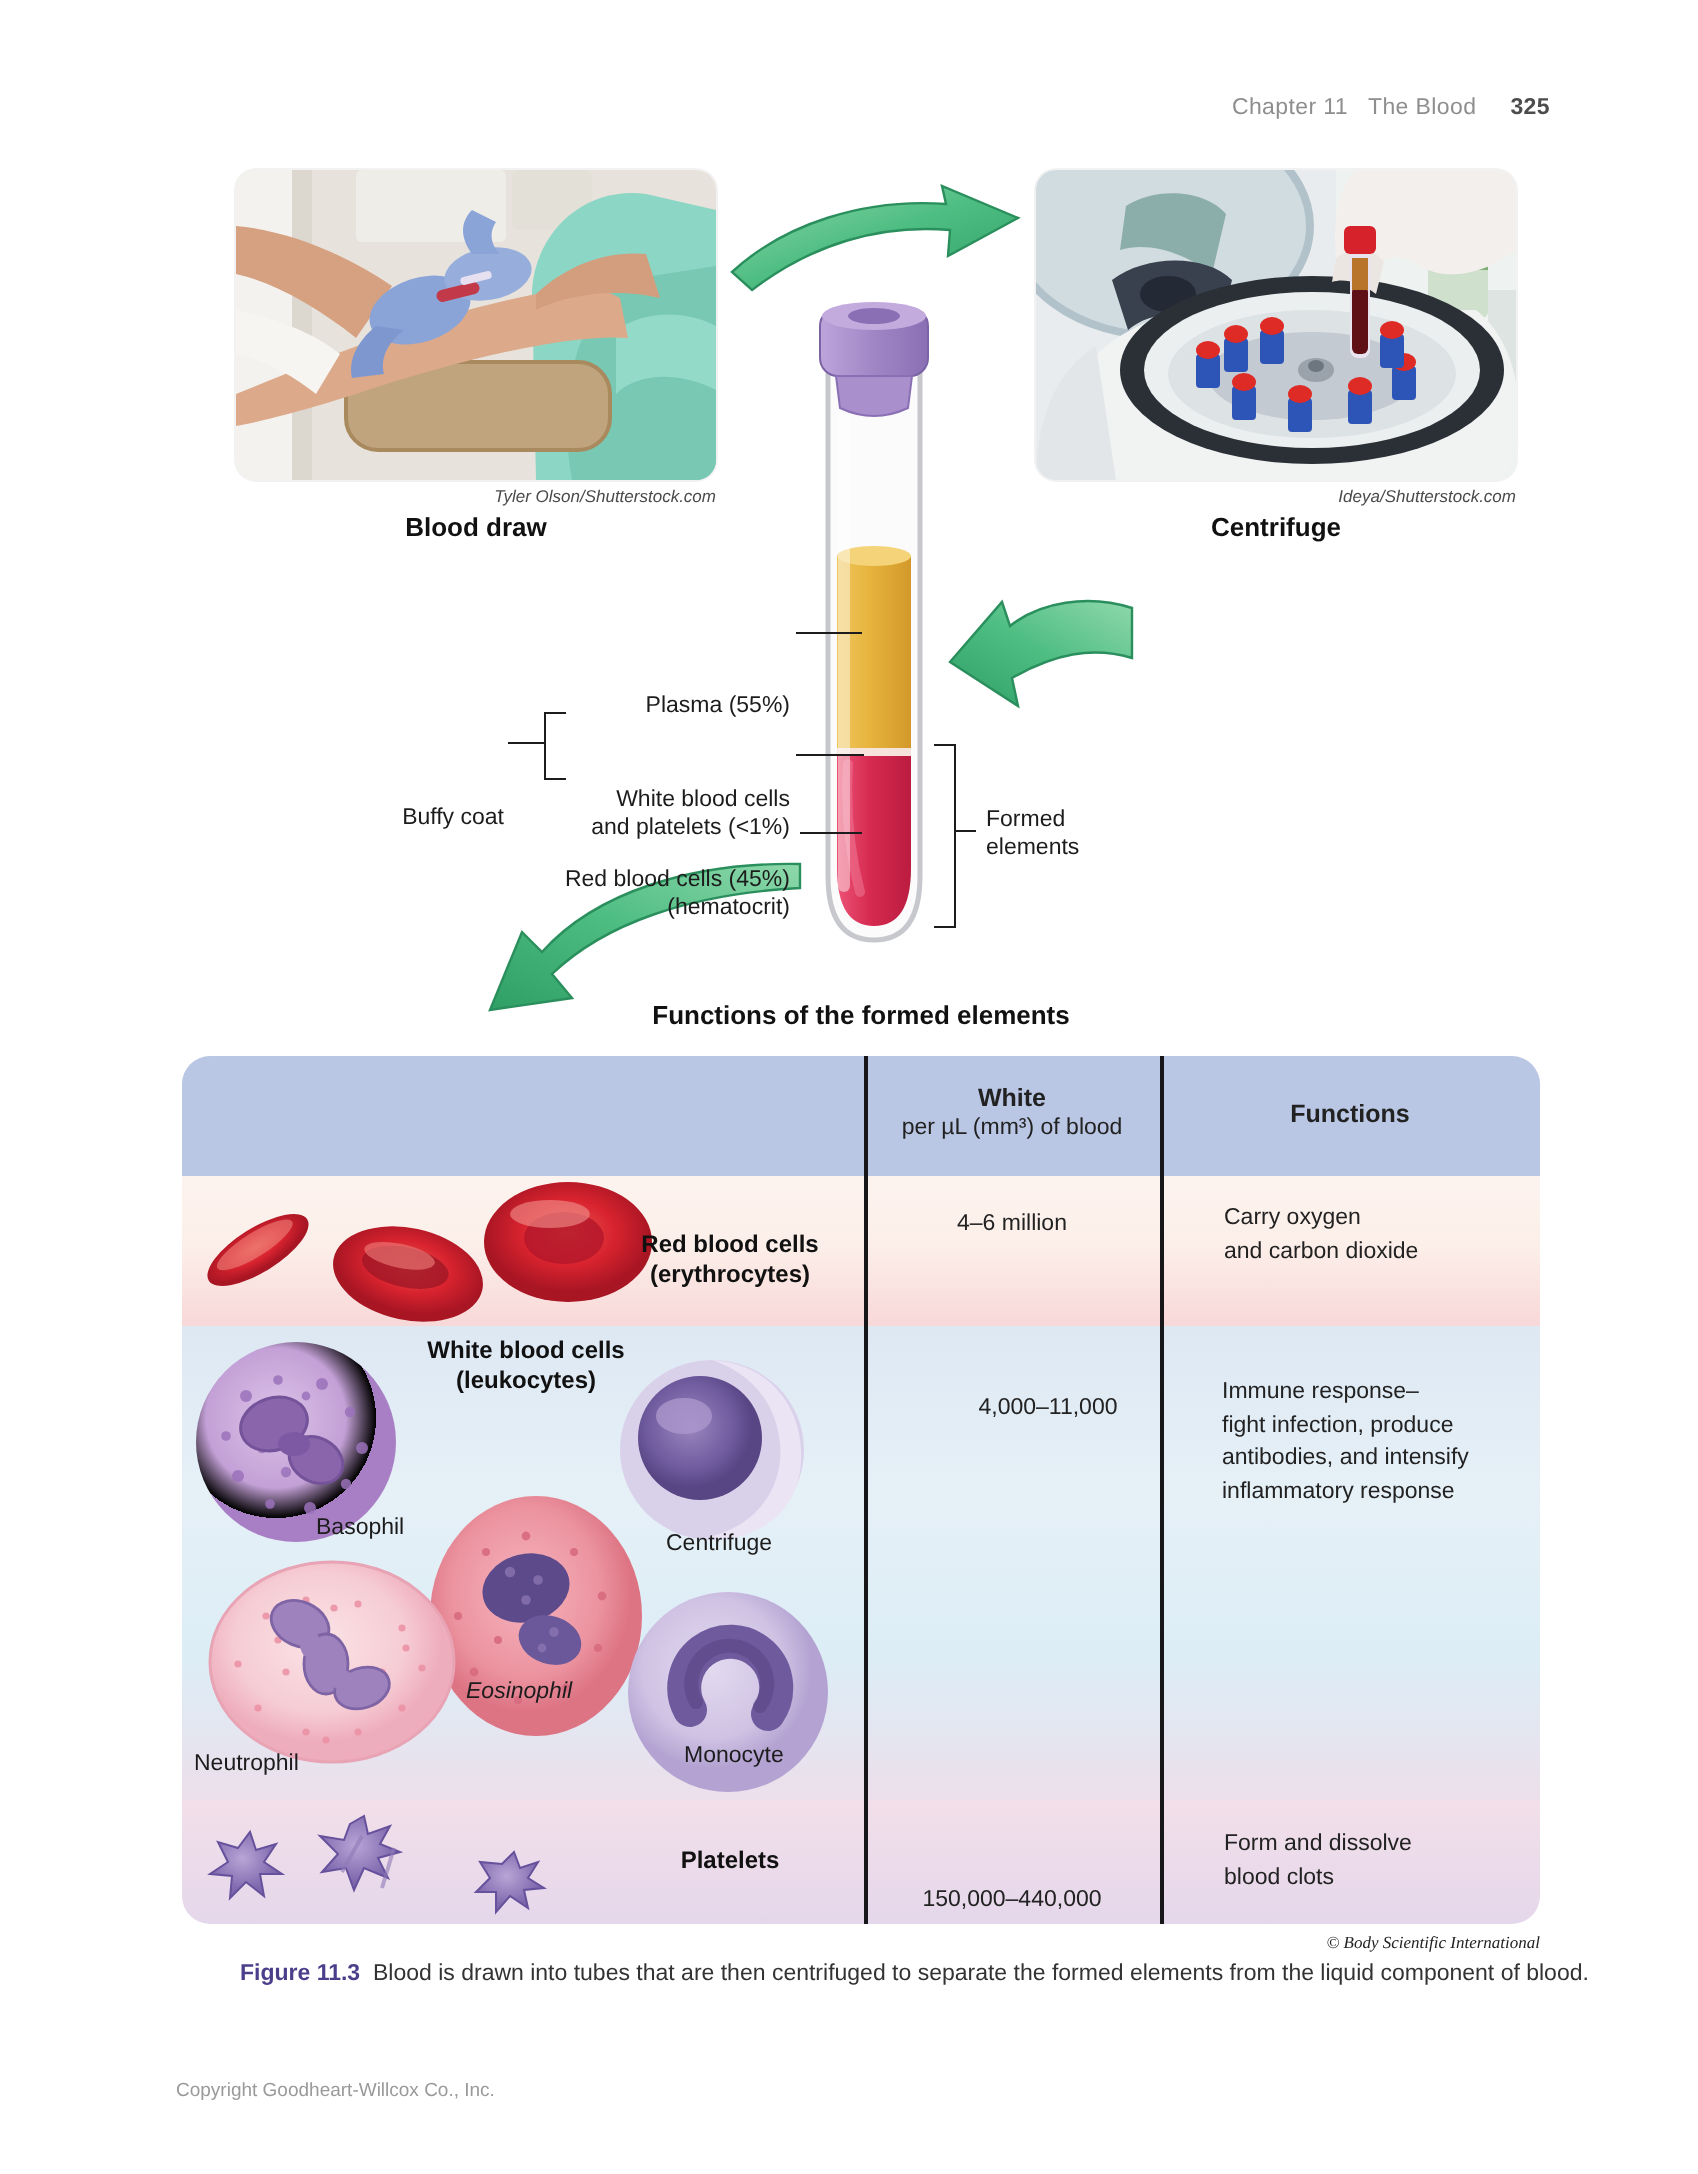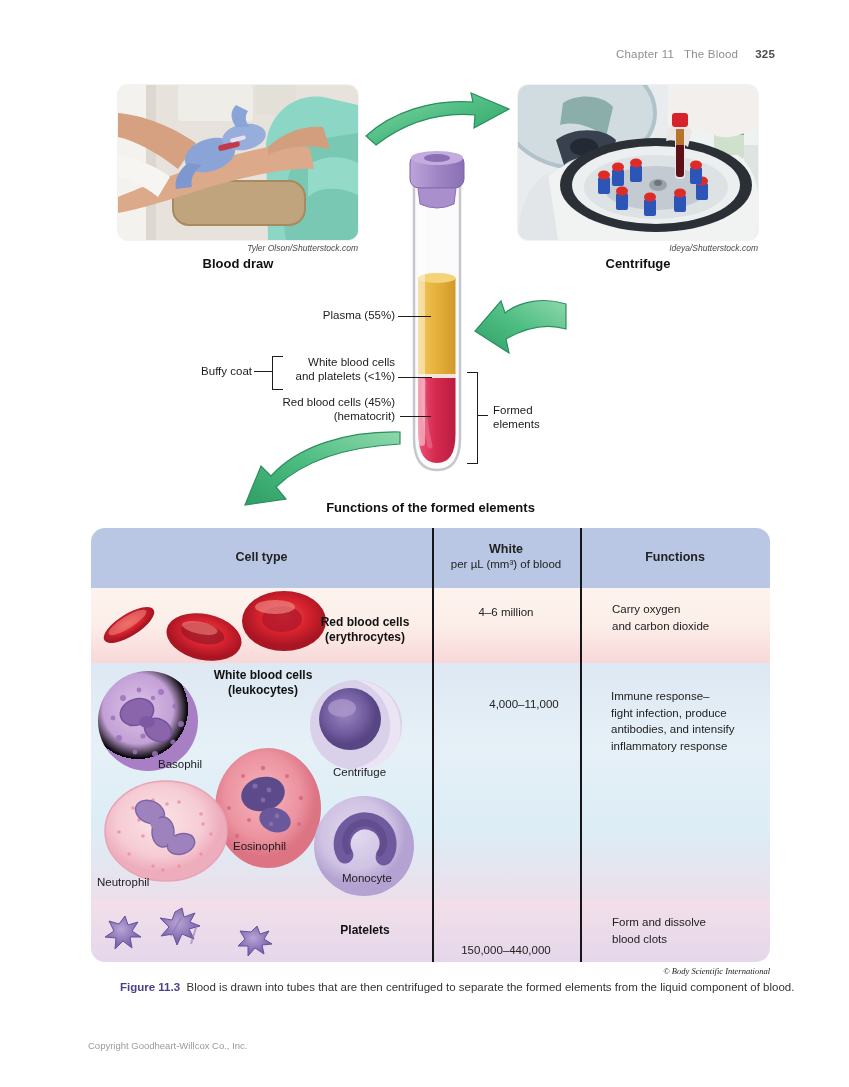--- a/index.html
+++ b/index.html
@@ -6,21 +6,21 @@
   .page{position:relative;width:849px;height:1087px;background:#ffffff;overflow:hidden;
         font-family:"Liberation Sans","DejaVu Sans",sans-serif;color:#1a1a1a;}
   .abs{position:absolute;}
   .pre{white-space:pre-line;}
   .hdr{font-size:11.5px;color:#8e8e8e;letter-spacing:.2px;}
   .hdr b{color:#4c4c4c;font-weight:bold;}
   .photo{border-radius:10px;overflow:hidden;box-shadow:0 0 0 1px rgba(0,0,0,.05);}
   .credit{font-size:8.5px;font-style:italic;color:#4a4a4a;text-align:right;}
   .photocap{font-size:13px;font-weight:bold;text-align:center;color:#111;}
   .lbl{font-size:11.5px;line-height:13.5px;color:#1c1c1c;}
-  .lblr{text-align:right;}
+  .lblr{text-align:right;margin-top:38px;}
   .line{background:#1c1c1c;height:1.2px;}
   .brkt-open-right{border-left:1.2px solid #1c1c1c;border-top:1.2px solid #1c1c1c;border-bottom:1.2px solid #1c1c1c;}
   .brkt-open-left{border-right:1.2px solid #1c1c1c;border-top:1.2px solid #1c1c1c;border-bottom:1.2px solid #1c1c1c;}
   .tbl-title{font-size:13px;font-weight:bold;text-align:center;color:#111;}
   .table{border-radius:14px;overflow:hidden;background:#fff;}
   .throw{background:#b9c7e4;}
   .colhead{font-size:12.5px;font-weight:bold;color:#222;text-align:center;}
   .colsub{font-size:11.5px;font-weight:normal;color:#222;text-align:center;}
   .cellname{font-size:12px;font-weight:bold;color:#111;text-align:center;line-height:15px;}
   .cellval{font-size:11.5px;color:#222;text-align:center;}
@@ -224,21 +224,20 @@
 
     <div class="abs throw" style="left:0;top:0;width:679px;height:60px;"></div>
 
     <div class="abs" style="left:0;top:60px;width:679px;height:75px;background:linear-gradient(180deg,#fdf3ee 0%,#fcefe9 45%,#f8d8d8 100%);"></div>
     <div class="abs" style="left:0;top:135px;width:679px;height:237px;background:linear-gradient(180deg,#dde8f3 0%,#e6f0f7 35%,#dcedf6 70%,#ecdfeb 100%);"></div>
     <div class="abs" style="left:0;top:372px;width:679px;height:62px;background:linear-gradient(180deg,#f2dfe9 0%,#e5d7eb 100%);"></div>
 
     <div class="abs" style="left:341px;top:0;width:1.6px;height:434px;background:#17171a;"></div>
     <div class="abs" style="left:489px;top:0;width:1.6px;height:434px;background:#17171a;"></div>
 
-    <div class="abs colhead" style="left:0;top:22px;width:341px;">Cell type</div>
     <div class="abs colhead" style="left:341px;top:14px;width:148px;">White</div>
     <div class="abs colsub" style="left:341px;top:30px;width:148px;">per µL (mm³) of blood</div>
     <div class="abs colhead" style="left:489px;top:22px;width:190px;">Functions</div>
 
     <svg class="abs" style="left:8px;top:63px;" width="230" height="70" viewBox="0 0 230 70">
       <defs>
         <radialGradient id="rbcg" cx=".5" cy=".42">
             <stop offset="0" stop-color="#e9564f"></stop>
             <stop offset=".55" stop-color="#d8232f"></stop>
             <stop offset="1" stop-color="#a81523"></stop>
@@ -346,21 +345,21 @@
       <ellipse cx="50" cy="48" rx="22" ry="17" fill="#5d4a8a" transform="rotate(-14 50 48)"></ellipse>
       <ellipse cx="62" cy="74" rx="16" ry="12" fill="#6b589a" transform="rotate(18 62 74)"></ellipse>
       <g fill="#8f7ab5" opacity=".7">
         <circle cx="42" cy="40" r="2.6"></circle>
           <circle cx="56" cy="44" r="2.4"></circle>
           <circle cx="50" cy="54" r="2.4"></circle>
           <circle cx="64" cy="70" r="2.4"></circle>
           <circle cx="58" cy="78" r="2.2"></circle>
       </g>
     </svg>
-    <div class="abs wbclabel" style="left:142px;top:312px;">Eosinophil</div>
+    <div class="abs wbclabel" style="left:142px;top:312px;font-style:italic;">Eosinophil</div>
 
     <svg class="abs" style="left:12px;top:252px;" width="126" height="104" viewBox="0 0 126 104">
       <defs>
           <radialGradient id="neug" cx=".45" cy=".4">
             <stop offset="0" stop-color="#fae3e6"></stop>
             <stop offset=".7" stop-color="#f6ccd4"></stop>
             <stop offset="1" stop-color="#eeadbc"></stop>
           </radialGradient>
         </defs>
       <ellipse cx="63" cy="51" rx="61" ry="50" fill="url(#neug)" stroke="#e8a4b4" stroke-width="1.5"></ellipse>

